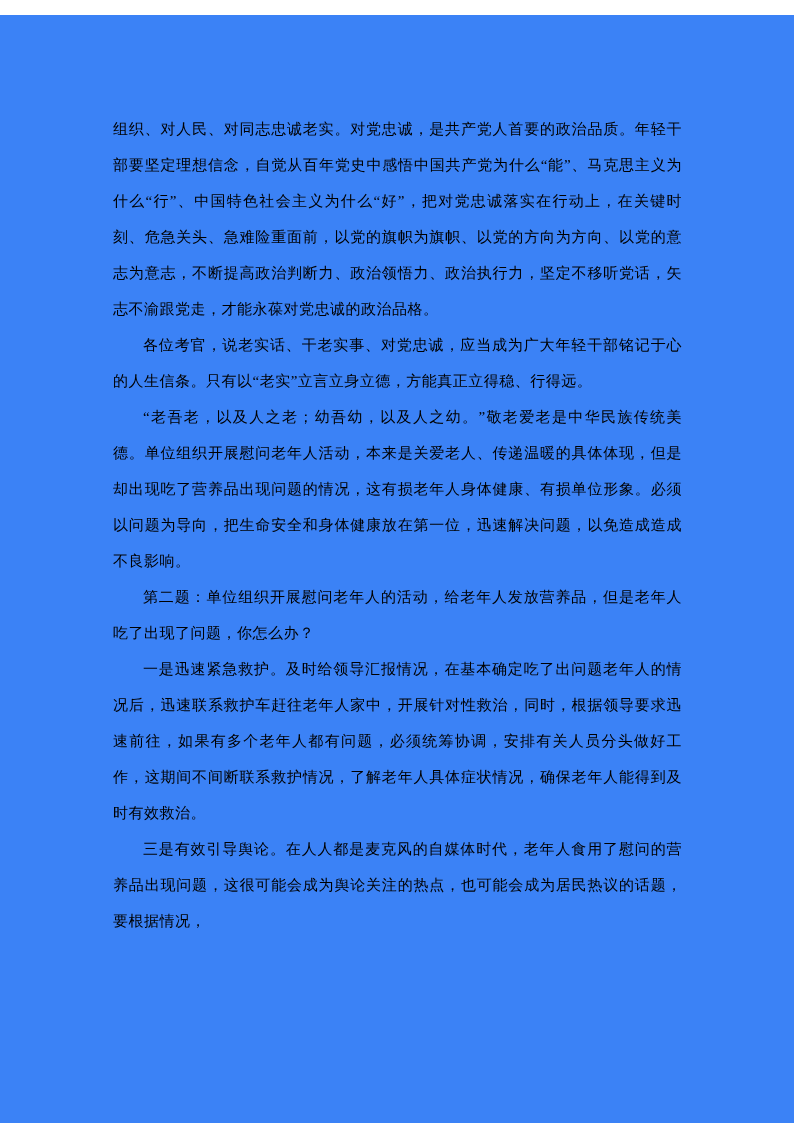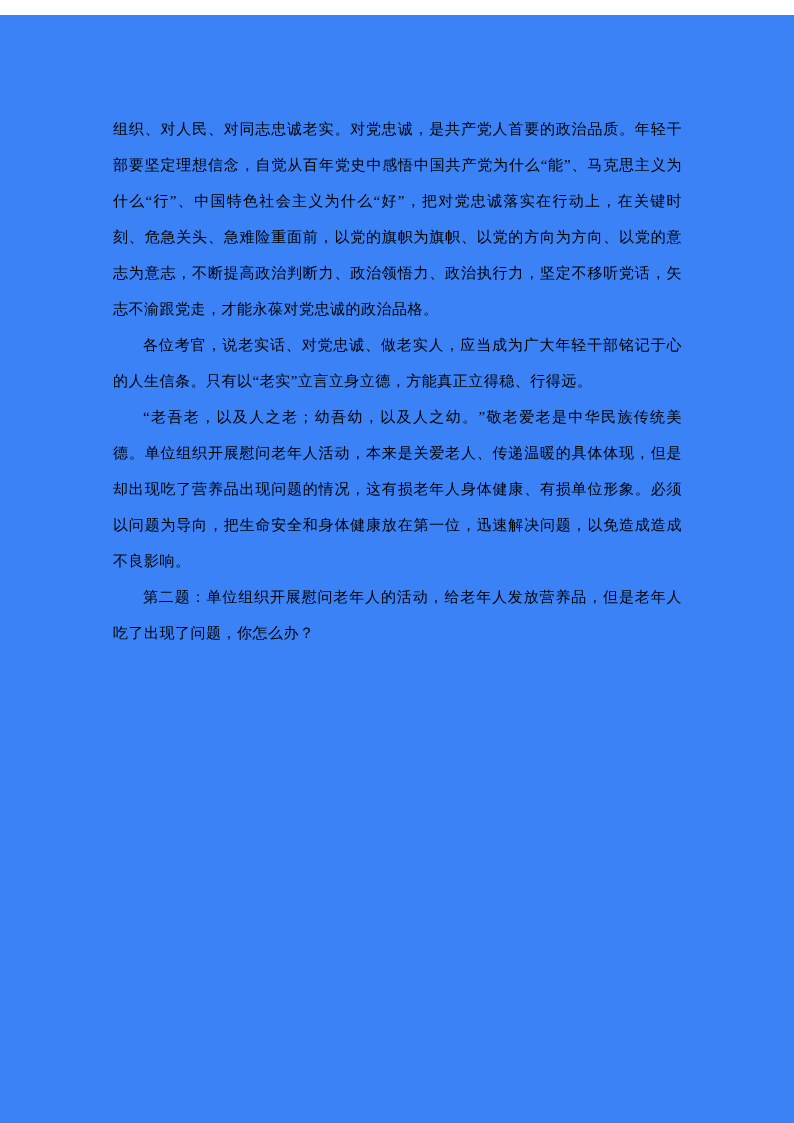--- a/index.html
+++ b/index.html
@@ -36,17 +36,19 @@
   .para.no-indent {
     text-indent: 0;
   }
 </style>
 </head>
 <body>
 
 <div class="page">
   <div class="doc-content">
     <p class="para no-indent">组织、对人民、对同志忠诚老实。对党忠诚，是共产党人首要的政治品质。年轻干部要坚定理想信念，自觉从百年党史中感悟中国共产党为什么“能”、马克思主义为什么“行”、中国特色社会主义为什么“好”，把对党忠诚落实在行动上，在关键时刻、危急关头、急难险重面前，以党的旗帜为旗帜、以党的方向为方向、以党的意志为意志，不断提高政治判断力、政治领悟力、政治执行力，坚定不移听党话，矢志不渝跟党走，才能永葆对党忠诚的政治品格。</p>
-    <p class="para">各位考官，说老实话、对党忠诚、做老实人，应当成为广大年轻干部铭记于心的人生信条。只有以“老实”立言立身立德，方能真正立得稳、行得远。</p>
+    <p class="para">各位考官，说老实话、干老实事、对党忠诚，应当成为广大年轻干部铭记于心的人生信条。只有以“老实”立言立身立德，方能真正立得稳、行得远。</p>
     <p class="para">“老吾老，以及人之老；幼吾幼，以及人之幼。”敬老爱老是中华民族传统美德。单位组织开展慰问老年人活动，本来是关爱老人、传递温暖的具体体现，但是却出现吃了营养品出现问题的情况，这有损老年人身体健康、有损单位形象。必须以问题为导向，把生命安全和身体健康放在第一位，迅速解决问题，以免造成造成不良影响。</p>
     <p class="para">第二题：单位组织开展慰问老年人的活动，给老年人发放营养品，但是老年人吃了出现了问题，你怎么办？</p>
+    <p class="para">一是迅速紧急救护。及时给领导汇报情况，在基本确定吃了出问题老年人的情况后，迅速联系救护车赶往老年人家中，开展针对性救治，同时，根据领导要求迅速前往，如果有多个老年人都有问题，必须统筹协调，安排有关人员分头做好工作，这期间不间断联系救护情况，了解老年人具体症状情况，确保老年人能得到及时有效救治。</p>
+    <p class="para">三是有效引导舆论。在人人都是麦克风的自媒体时代，老年人食用了慰问的营养品出现问题，这很可能会成为舆论关注的热点，也可能会成为居民热议的话题，要根据情况，</p>
   </div>
 </div>
 
 </body></html>

